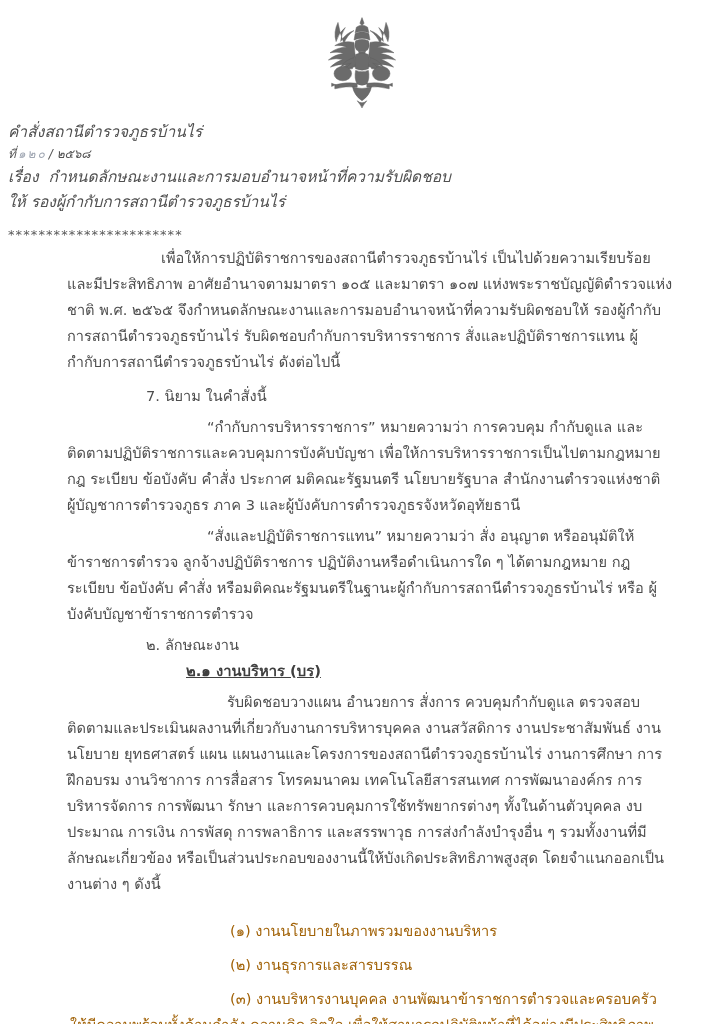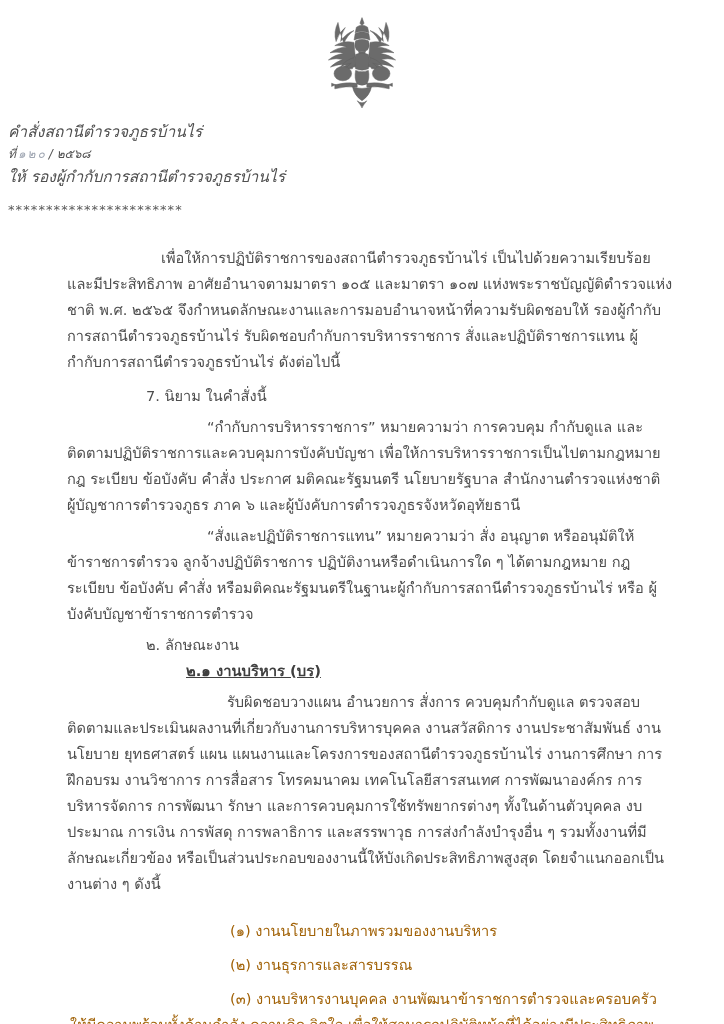--- a/index.html
+++ b/index.html
@@ -180,33 +180,36 @@
         <path d="M54 108 q6 5 12 0 q-5 6 -6 9 q-1 -3 -6 -9 Z"></path>
       </g>
     </svg>
   </div>
 
   <div class="doc-head">
     <div class="head-line">คำสั่งสถานีตำรวจภูธรบ้านไร่</div>
     <div class="order-number-line">
       <span>ที่</span><span class="order-number">๑๒๐</span><span>/</span>&nbsp;<span>๒๕๖๘</span>
     </div>
+    <div class="subject-line">
+      <span class="subject-label">เรื่อง</span><span>กำหนดลักษณะงานและการมอบอำนาจหน้าที่ความรับผิดชอบ</span>
+    </div>
     <div class="subject-line">ให้ รองผู้กำกับการสถานีตำรวจภูธรบ้านไร่</div>
     <span class="stars">***********************</span>
   </div>
 
   <div class="body-area">
 
     <p class="para"><span class="lead-1"></span><span>เพื่อให้การปฏิบัติราชการของสถานีตำรวจภูธรบ้านไร่    เป็นไปด้วยความเรียบร้อย และมีประสิทธิภาพ อาศัยอำนาจตามมาตรา ๑๐๕ และมาตรา ๑๐๗  แห่งพระราชบัญญัติตำรวจแห่งชาติ พ.ศ. ๒๕๖๕ จึงกำหนดลักษณะงานและการมอบอำนาจหน้าที่ความรับผิดชอบให้ รองผู้กำกับการสถานีตำรวจภูธรบ้านไร่ รับผิดชอบกำกับการบริหารราชการ สั่งและปฏิบัติราชการแทน  ผู้กำกับการสถานีตำรวจภูธรบ้านไร่ ดังต่อไปนี้</span></p>
 
     <div class="gap-sm"></div>
 
     <p class="sec-head">7. นิยาม  ในคำสั่งนี้</p>
 
-    <p class="para"><span class="lead-3"></span><span>“กำกับการบริหารราชการ” หมายความว่า การควบคุม กำกับดูแล และติดตามปฏิบัติราชการและควบคุมการบังคับบัญชา เพื่อให้การบริหารราชการเป็นไปตามกฎหมาย กฎ ระเบียบ ข้อบังคับ คำสั่ง ประกาศ มติคณะรัฐมนตรี  นโยบายรัฐบาล สำนักงานตำรวจแห่งชาติ ผู้บัญชาการตำรวจภูธร ภาค ๖ และผู้บังคับการตำรวจภูธรจังหวัดอุทัยธานี</span></p>
+    <p class="para"><span class="lead-3"></span><span>“กำกับการบริหารราชการ” หมายความว่า การควบคุม กำกับดูแล และติดตามปฏิบัติราชการและควบคุมการบังคับบัญชา เพื่อให้การบริหารราชการเป็นไปตามกฎหมาย กฎ ระเบียบ ข้อบังคับ คำสั่ง ประกาศ มติคณะรัฐมนตรี  นโยบายรัฐบาล สำนักงานตำรวจแห่งชาติ ผู้บัญชาการตำรวจภูธร ภาค 3 และผู้บังคับการตำรวจภูธรจังหวัดอุทัยธานี</span></p>
 
     <p class="para"><span class="lead-3"></span><span>“สั่งและปฏิบัติราชการแทน” หมายความว่า สั่ง อนุญาต หรืออนุมัติให้ข้าราชการตำรวจ ลูกจ้างปฏิบัติราชการ ปฏิบัติงานหรือดำเนินการใด ๆ ได้ตามกฎหมาย กฎ ระเบียบ ข้อบังคับ คำสั่ง หรือมติคณะรัฐมนตรีในฐานะผู้กำกับการสถานีตำรวจภูธรบ้านไร่  หรือ ผู้บังคับบัญชาข้าราชการตำรวจ</span></p>
 
     <p class="sec-head">๒. ลักษณะงาน</p>
 
     <p class="sec-head-bold">๒.๑ งานบริหาร (บร)</p>
 
     <p class="para"><span class="lead-4"></span><span>รับผิดชอบวางแผน อำนวยการ สั่งการ ควบคุมกำกับดูแล ตรวจสอบ ติดตามและประเมินผลงานที่เกี่ยวกับงานการบริหารบุคคล งานสวัสดิการ งานประชาสัมพันธ์ งานนโยบาย ยุทธศาสตร์ แผน แผนงานและโครงการของสถานีตำรวจภูธรบ้านไร่ งานการศึกษา การฝึกอบรม งานวิชาการ การสื่อสาร โทรคมนาคม เทคโนโลยีสารสนเทศ การพัฒนาองค์กร การบริหารจัดการ การพัฒนา รักษา และการควบคุมการใช้ทรัพยากรต่างๆ ทั้งในด้านตัวบุคคล งบประมาณ การเงิน การพัสดุ การพลาธิการ และสรรพาวุธ การส่งกำลังบำรุงอื่น ๆ รวมทั้งงานที่มีลักษณะเกี่ยวข้อง หรือเป็นส่วนประกอบของงานนี้ให้บังเกิดประสิทธิภาพสูงสุด โดยจำแนกออกเป็นงานต่าง ๆ ดังนี้</span></p>
 
     <div class="gap-md"></div>

